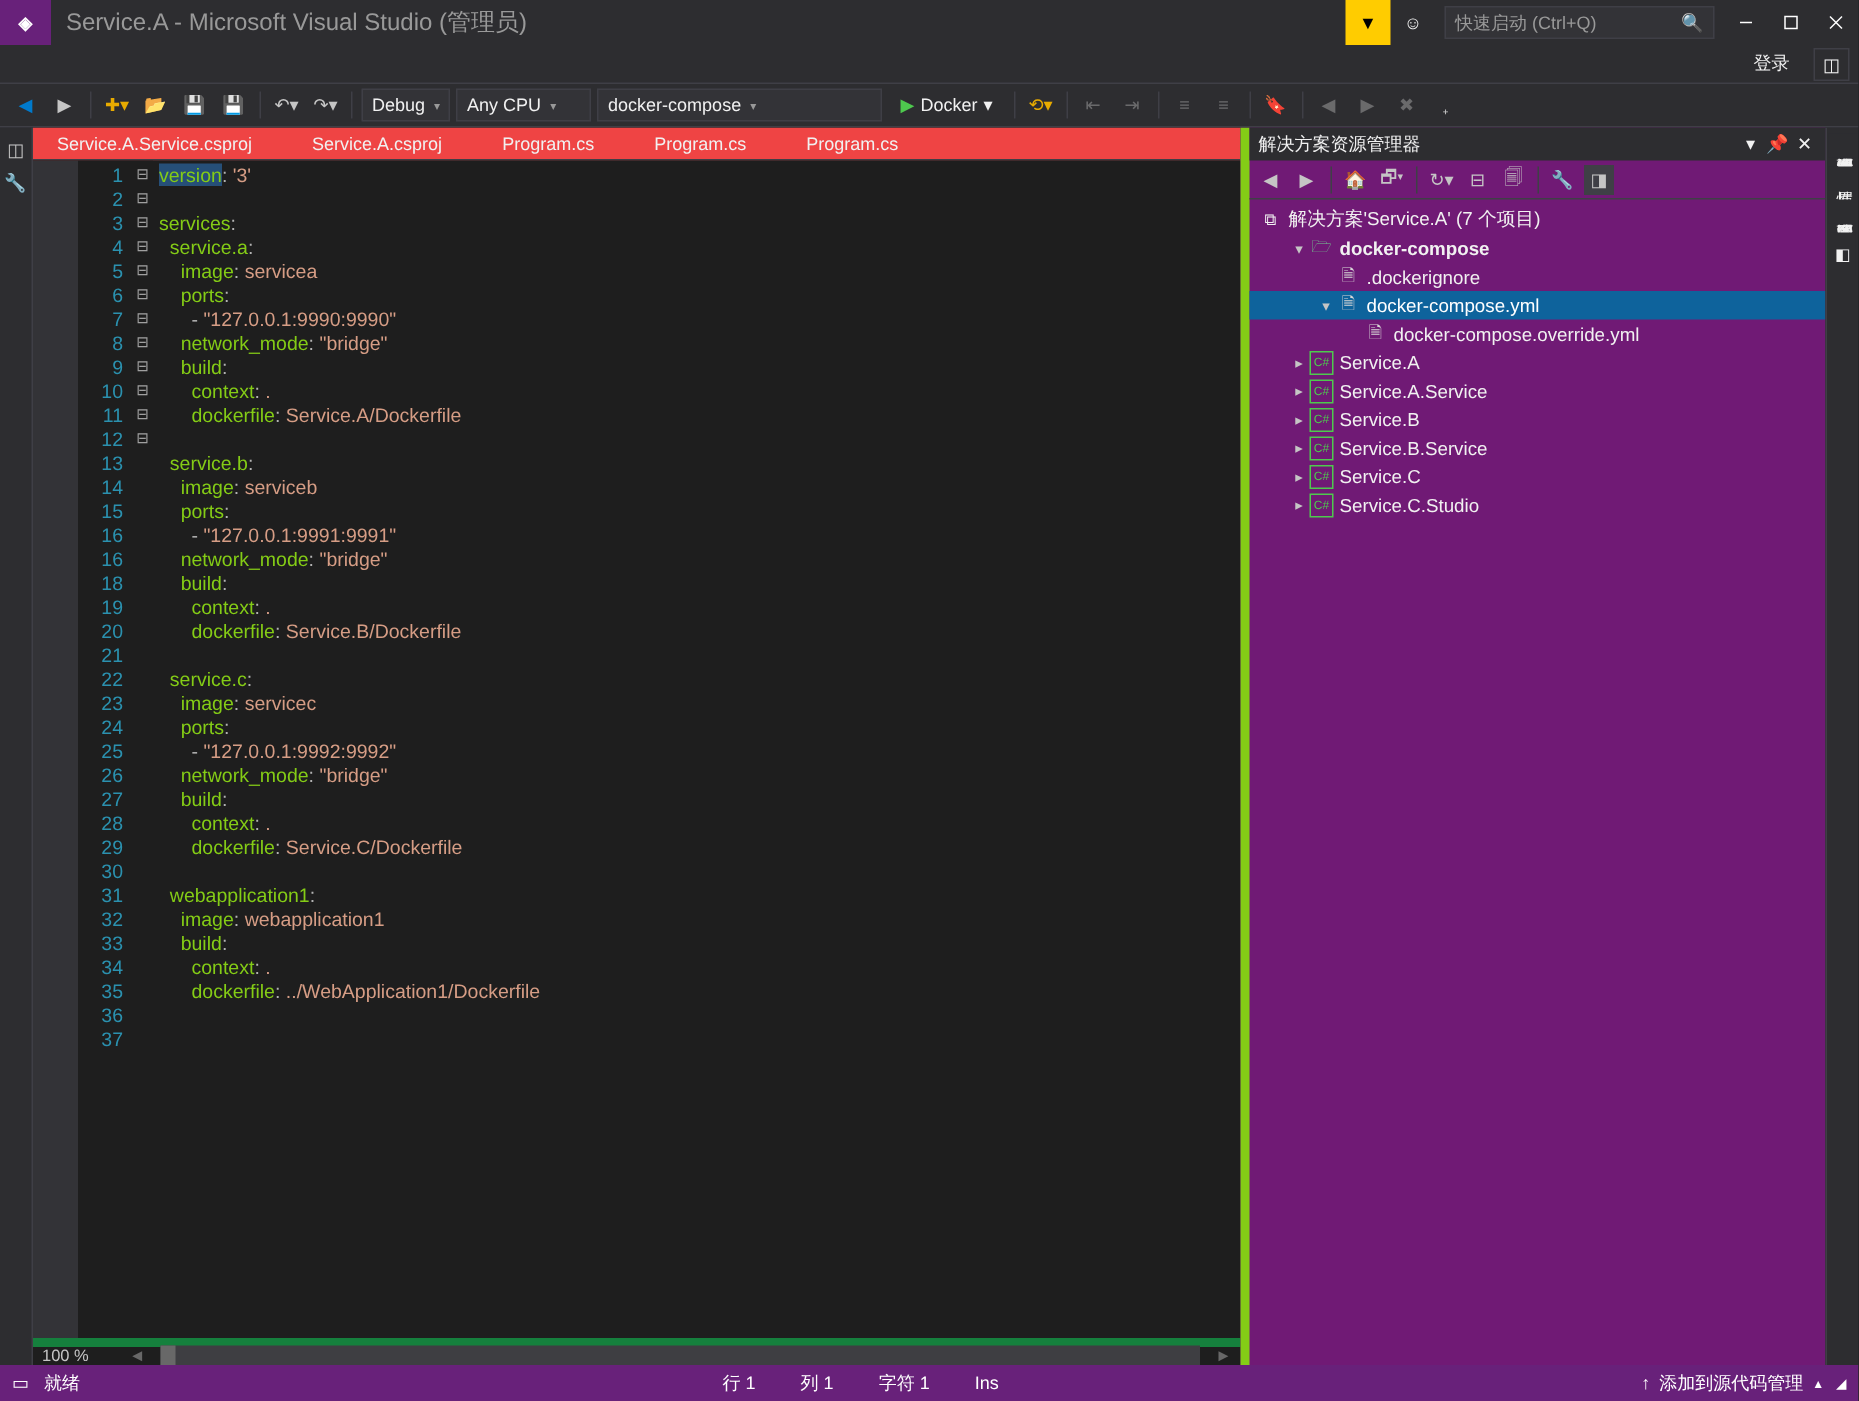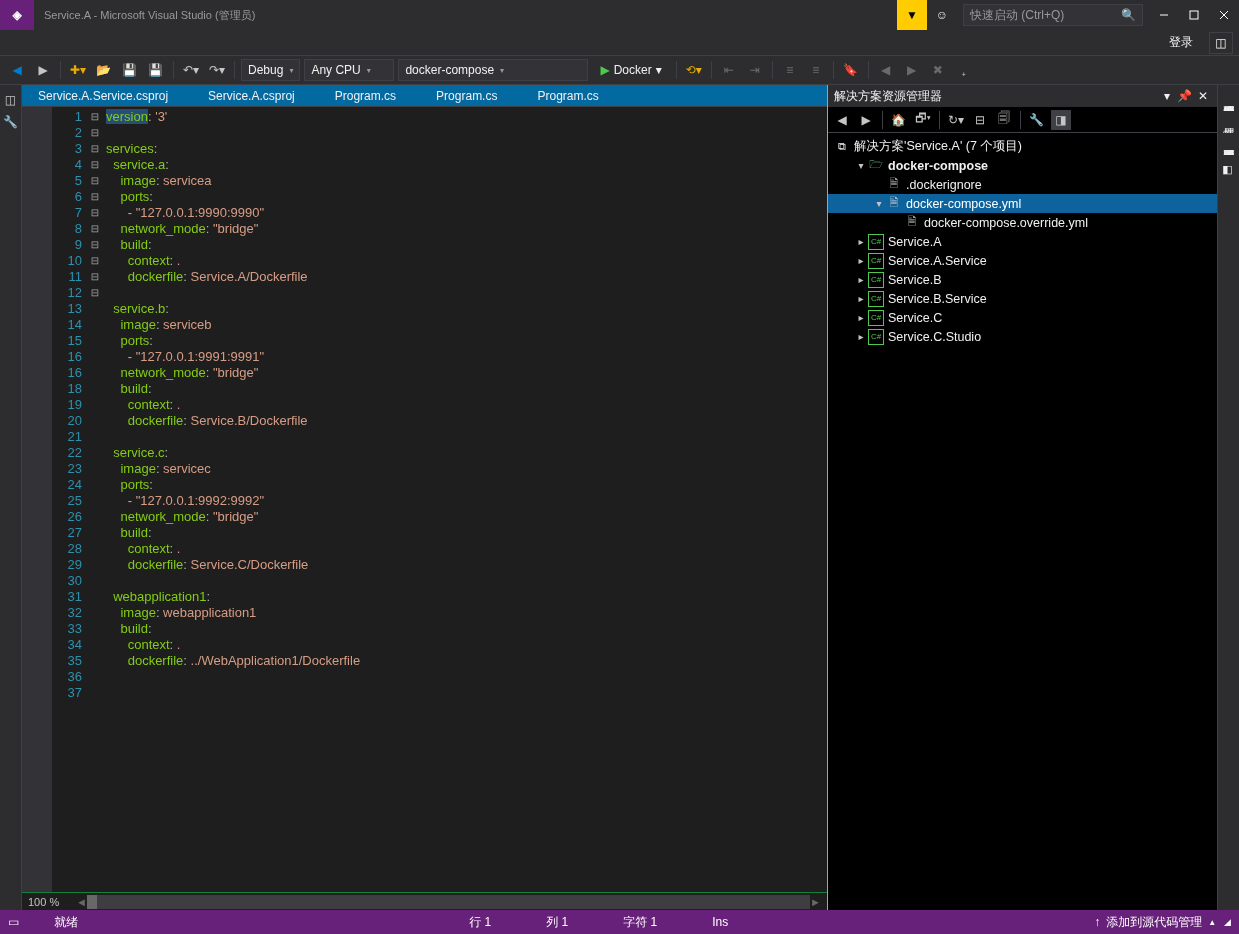--- a/index.html
+++ b/index.html
@@ -1,19 +1,19 @@
 <!DOCTYPE html>
 <html><head>
 <meta charset="utf-8">
 <style>
 * { margin:0; padding:0; box-sizing:border-box; font-family:"Segoe UI","Microsoft YaHei",sans-serif; }
 body { width:1239px; height:934px; background:#2d2d30; color:#f1f1f1; font-size:12px; overflow:hidden; display:flex; flex-direction:column; }
 .titlebar { height:30px; background:#2d2d30; display:flex; align-items:center; }
 .vs-logo { width:34px; height:30px; display:flex; align-items:center; justify-content:center; background:#68217a; color:#fff; font-weight:bold; font-size:12px; }
-.title-text { margin-left:10px; color:#999; font-size:11px; }
+.title-text { margin-left:10px; color:#999; font-size:16px; }
 .title-right { margin-left:auto; display:flex; align-items:center; }
 .tb-btn { width:30px; height:30px; display:flex; align-items:center; justify-content:center; color:#f1f1f1; }
 .tb-btn.yellow { background:#ffcc00; color:#000; }
 .quick-launch { width:180px; height:22px; background:#333337; border:1px solid #3f3f46; margin:0 6px; padding:0 6px; display:flex; align-items:center; color:#999; }
 .quick-launch span:first-child { flex:1; }
 .sysbtn svg { width:10px; height:10px; }
 .menubar { height:25px; background:#2d2d30; display:flex; align-items:center; padding:0 6px; }
 .menu-item { padding:3px 8px; color:#f1f1f1; cursor:default; }
 .menu-right { margin-left:auto; display:flex; align-items:center; }
 .login { padding:3px 10px; color:#f1f1f1; }
@@ -22,56 +22,56 @@
 .tool-btn { width:22px; height:22px; display:flex; align-items:center; justify-content:center; color:#c5c5c5; }
 .tool-sep { width:1px; height:18px; background:#3f3f46; margin:0 2px; }
 .tool-dd { height:22px; background:#333337; border:1px solid #3f3f46; padding:0 6px; display:flex; align-items:center; gap:6px; color:#f1f1f1; }
 .tool-dd .caret { font-size:8px; color:#999; }
 .run-btn { display:flex; align-items:center; gap:4px; padding:0 8px; height:22px; color:#f1f1f1; }
 .run-btn .play { color:#4ec94e; }
 .workarea { flex:1; display:flex; overflow:hidden; }
 .leftdock { width:22px; background:#2d2d30; border-right:1px solid #3f3f46; display:flex; flex-direction:column; align-items:center; padding-top:4px; }
 .dock-vtab { writing-mode:vertical-rl; padding:8px 2px; font-size:11px; color:#f1f1f1; background:#2d2d30; }
 .center { flex:1; display:flex; flex-direction:column; background:#1e1e1e; }
-.doctabs { height:22px; background:#0369a1; display:flex; align-items:flex-end; padding-left:6px; gap:20px; border-bottom:1px solid #3f3f46; }
+.doctabs { height:22px; background:#ef4444; display:flex; align-items:flex-end; padding-left:6px; gap:20px; border-bottom:1px solid #3f3f46; }
 .doctab { padding:3px 10px; color:#f1f1f1; font-size:12px; position:relative; }
 .editor { flex:1; display:flex; background:#1e1e1e; font-family:Consolas,"Courier New",monospace; font-size:13px; overflow:hidden; }
 .margin-strip { width:30px; background:#333337; }
 .gutter { width:36px; background:#1e1e1e; text-align:right; padding:2px 6px 0 0; color:#2b91af; line-height:16px; }
 .fold-strip { width:14px; background:#1e1e1e; padding-top:2px; line-height:16px; color:#a0a0a0; font-size:10px; text-align:center; }
 .code { flex:1; padding:2px 4px 0 4px; line-height:16px; white-space:pre; color:#dcdcdc; }
 .code .k { color:#84cc16; }
 .code .s { color:#d69d85; }
 .code .p { color:#b4b4b4; }
 .code .sel { background:#264f78; }
-.ed-status { height:18px; background:#1e1e1e; border-top:1px solid #15803d; display:flex; align-items:center; padding:0 6px; font-size:11px; color:#c5c5c5; }
+.ed-status { height:18px; background:#1e1e1e; border-top:6px solid #15803d; display:flex; align-items:center; padding:0 6px; font-size:11px; color:#c5c5c5; gap:10px; }
 .zoom-box { width:48px; }
 .scroll-track { flex:1; height:14px; background:#3e3e42; position:relative; }
 .scroll-thumb { position:absolute; left:0; top:0; height:14px; width:10px; background:#686868; }
 .bottom-tabs { height:22px; background:#2d2d30; border-top:1px solid #3f3f46; display:flex; align-items:center; padding:0 6px; gap:16px; font-size:12px; color:#f1f1f1; }
-.right-pane { width:390px; background:#000000; border-left:1px solid #84cc16; display:flex; flex-direction:column; }
+.right-pane { width:390px; background:#701a75; border-left:6px solid #84cc16; display:flex; flex-direction:column; }
 .pane-title { height:22px; background:#2d2d30; display:flex; align-items:center; padding:0 6px; color:#f1f1f1; font-size:12px; }
 .pane-title .spacer { flex:1; }
 .pane-title .ticon { width:16px; height:16px; display:flex; align-items:center; justify-content:center; margin-left:2px; }
 .pane-toolbar { height:26px; border-bottom:1px solid #3f3f46; display:flex; align-items:center; padding:0 4px; gap:4px; }
 .pt-btn { width:20px; height:20px; display:flex; align-items:center; justify-content:center; color:#c5c5c5; }
 .pt-btn.active { background:#3f3f46; }
 .pane-search { height:24px; border-bottom:1px solid #3f3f46; display:flex; align-items:center; padding:0 6px; color:#999; }
 .pane-search span:first-child { flex:1; }
 .tree { flex:1; padding:4px 0; font-size:12.5px; }
 .tree-row { height:19px; display:flex; align-items:center; padding-left:6px; color:#f1f1f1; white-space:nowrap; }
 .tree-row.sel { background:#0e639c; color:#fff; }
 .tw { display:inline-block; width:14px; text-align:center; font-size:10px; color:#c5c5c5; }
 .ticon-img { width:16px; height:16px; margin-right:4px; display:inline-flex; align-items:center; justify-content:center; font-size:11px; }
 .file-ico { color:#d7d7d7; }
 .cs-ico { color:#4ec94e; border:1px solid #4ec94e; font-size:8px; padding:0 1px; }
 .bold { font-weight:bold; }
 .rightdock { width:22px; background:#2d2d30; border-left:1px solid #3f3f46; display:flex; flex-direction:column; align-items:center; padding-top:4px; gap:6px; }
 .statusbar { height:24px; background:#68217a; color:#fff; display:flex; align-items:center; padding:0 8px; font-size:12px; }
-.sb-item { margin-right:30px;margin-left:25px; }
+.sb-item { margin-right:30px; }
 .sb-spacer { flex:1; }
 .sb-right { display:flex; align-items:center; gap:6px; }
 .sb-right .caret{font-size:8px;}
 svg { display:block; }
 </style>
 </head>
 <body>
 
 <div class="titlebar">
   <div class="vs-logo">◈</div>

